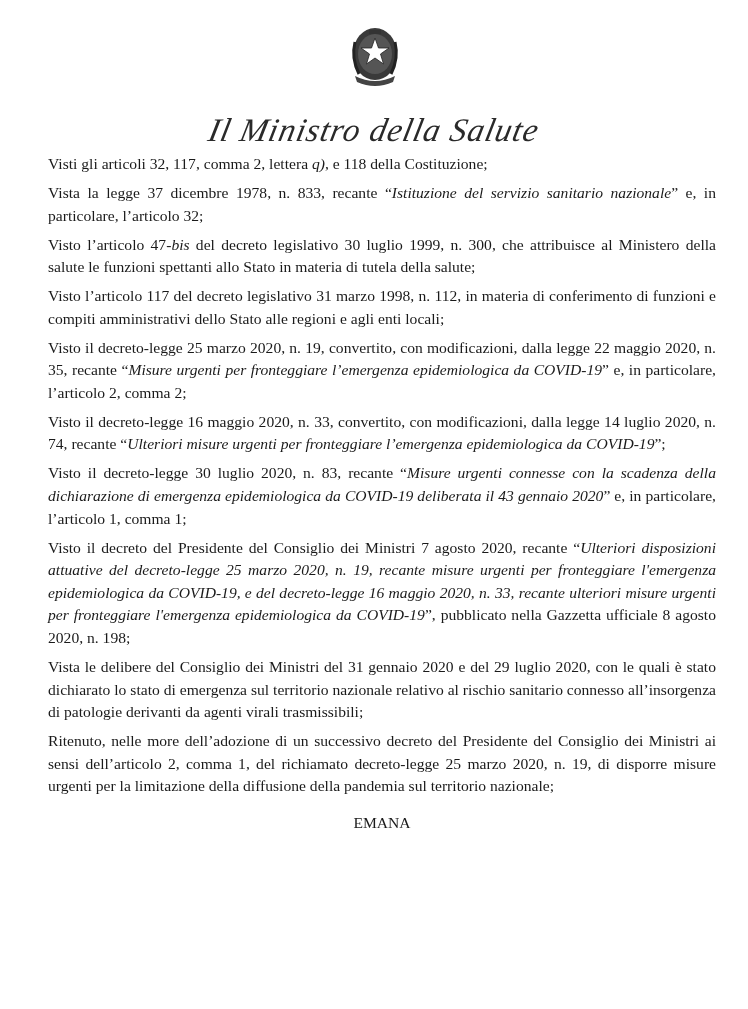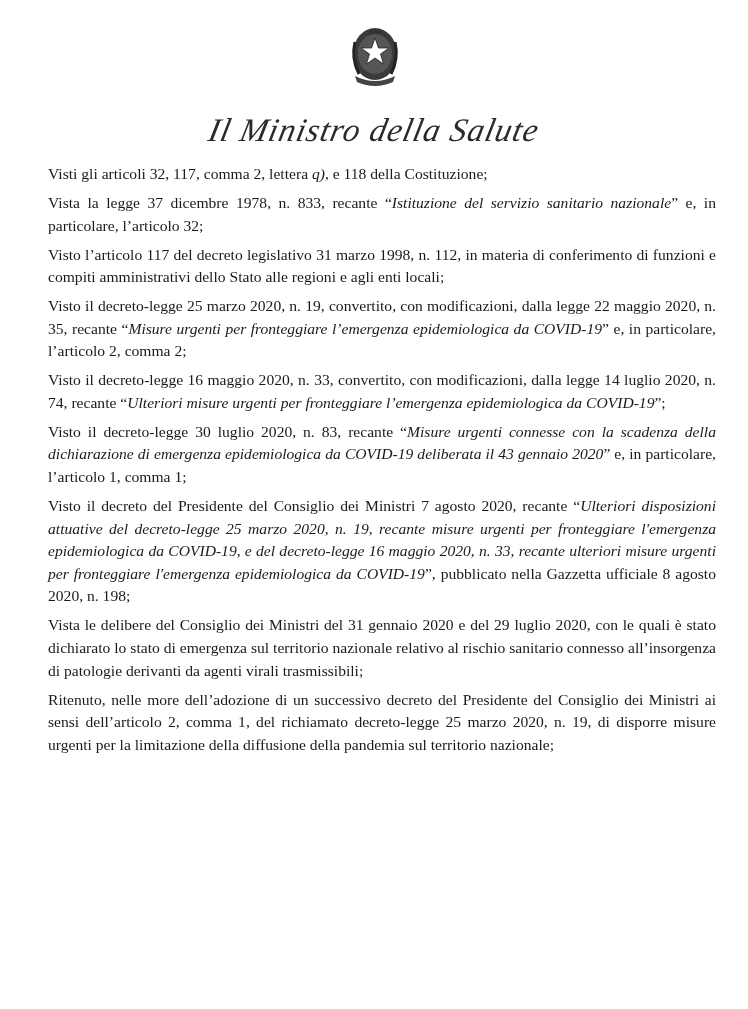--- a/index.html
+++ b/index.html
@@ -11,21 +11,21 @@
     .emblem {
       position: absolute; left: 347px; top: 22px; width: 56px; height: 70px;
     }
     .title {
       position: absolute; left: 0; right: 0; top: 112px; text-align: center;
       font-family: "Liberation Serif", "DejaVu Serif", serif;
       font-style: italic; font-size: 33px; letter-spacing: 1px;
       color: #2a2a2a; transform: skewX(-12deg);
     }
     .body-text {
-      position: absolute; left: 48px; width: 668px; top: 163px;
+      position: absolute; left: 48px; width: 668px; top: 153px;
       font-size: 15.6px; line-height: 22.6px;
     }
     .para {
       margin: 0 0 6.4px 0; text-align: justify;
     }
     .para i { font-style: italic; }
     .emana {
       text-align: center; margin-top: 14px; font-size: 15.6px;
     }
   </style>
@@ -42,21 +42,23 @@
     <rect x="22" y="8" width="12" height="4" fill="#333"></rect>
   </svg>
 </div>
 
 <div class="title">Il Ministro della Salute</div>
 
 <div class="body-text">
   <div id="paras">
       <p class="para"><span>Visti gli articoli 32, 117, comma 2, lettera </span><i>q)</i><span>, e 118 della Costituzione;</span></p>
       <p class="para"><span>Vista la legge 37 dicembre 1978, n. 833, recante “</span><i>Istituzione del servizio sanitario nazionale</i><span>” e, in particolare, l’articolo 32;</span></p>
+      <p class="para"><span>Visto l’articolo 47-</span><i>bis</i><span> del decreto legislativo 30 luglio 1999, n. 300, che attribuisce al Ministero della salute le funzioni spettanti allo Stato in materia di tutela della salute;</span></p>
       <p class="para"><span>Visto l’articolo 117 del decreto legislativo 31 marzo 1998, n. 112, in materia di conferimento di funzioni e compiti amministrativi dello Stato alle regioni e agli enti locali;</span></p>
       <p class="para"><span>Visto il decreto-legge 25 marzo 2020, n. 19, convertito, con modificazioni, dalla legge 22 maggio 2020, n. 35, recante “</span><i>Misure urgenti per fronteggiare l’emergenza epidemiologica da COVID-19</i><span>” e, in particolare, l’articolo 2, comma 2;</span></p>
       <p class="para"><span>Visto il decreto-legge 16 maggio 2020, n. 33, convertito, con modificazioni, dalla legge 14 luglio 2020, n. 74, recante “</span><i>Ulteriori misure urgenti per fronteggiare l’emergenza epidemiologica da COVID-19</i><span>”;</span></p>
       <p class="para"><span>Visto il decreto-legge 30 luglio 2020, n. 83, recante “</span><i>Misure urgenti connesse con la scadenza della dichiarazione di emergenza epidemiologica da COVID-19 deliberata il 43 gennaio 2020</i><span>” e, in particolare, l’articolo 1, comma 1;</span></p>
       <p class="para"><span>Visto il decreto del Presidente del Consiglio dei Ministri 7 agosto 2020, recante “</span><i>Ulteriori disposizioni attuative del decreto-legge 25 marzo 2020, n. 19, recante misure urgenti per fronteggiare l'emergenza epidemiologica da COVID-19, e del decreto-legge 16 maggio 2020, n. 33, recante ulteriori misure urgenti per fronteggiare l'emergenza epidemiologica da COVID-19</i><span>”, pubblicato nella Gazzetta ufficiale 8 agosto 2020, n. 198;</span></p>
       <p class="para"><span>Vista le delibere del Consiglio dei Ministri del 31 gennaio 2020 e del 29 luglio 2020, con le quali è stato dichiarato lo stato di emergenza sul territorio nazionale relativo al rischio sanitario connesso all’insorgenza di patologie derivanti da agenti virali trasmissibili;</span></p>
       <p class="para"><span>Ritenuto, nelle more dell’adozione di un successivo decreto del Presidente del Consiglio dei Ministri ai sensi dell’articolo 2, comma 1, del richiamato decreto-legge 25 marzo 2020, n. 19, di disporre misure urgenti per la limitazione della diffusione della pandemia sul territorio nazionale;</span></p>
     </div>
+  <div class="emana">EMANA</div>
 </div>
 
 </body></html>

